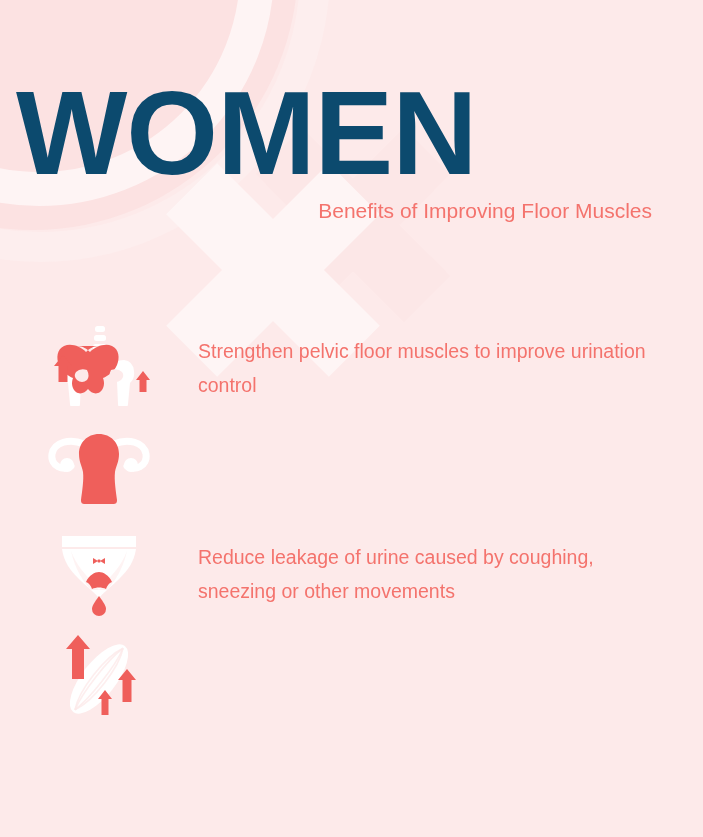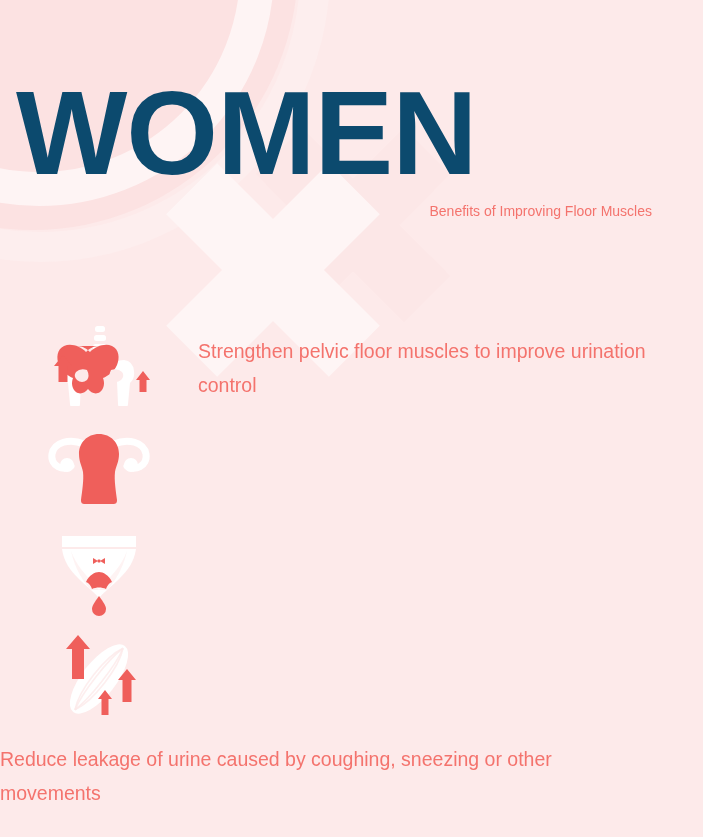--- a/index.html
+++ b/index.html
@@ -122,21 +122,21 @@
     white-space: nowrap;
     margin-left: 16px;
   }
 
   .subtitle {
     position: absolute;
     left: 0;
     top: 200px;
     width: 652px;
     text-align: right;
-    font-size: 14px;
+    font-size: 21px;
     line-height: 22px;
     color: #F4736D;
     white-space: nowrap;
   }
 
   
   .benefits {
     position: absolute;
     left: 0;
     top: 322px;
@@ -144,21 +144,21 @@
   }
 
   .benefit-row {
     position: relative;
     display: flex;
     align-items: flex-start;
     min-height: 96px;
   }
   .benefit-row.r1 { height: 96px; }
   .benefit-row.r2 { height: 110px; }
-  .benefit-row.r3 { height: 100px; flex-direction: column; }
+  .benefit-row.r3 { height: 100px; }
   .benefit-row.r4 { height: 118px; }
 
   .icon-cell {
     width: 198px;
     flex: 0 0 198px;
     display: flex;
     justify-content: center;
     align-items: flex-start;
     padding-top: 4px;
   }

